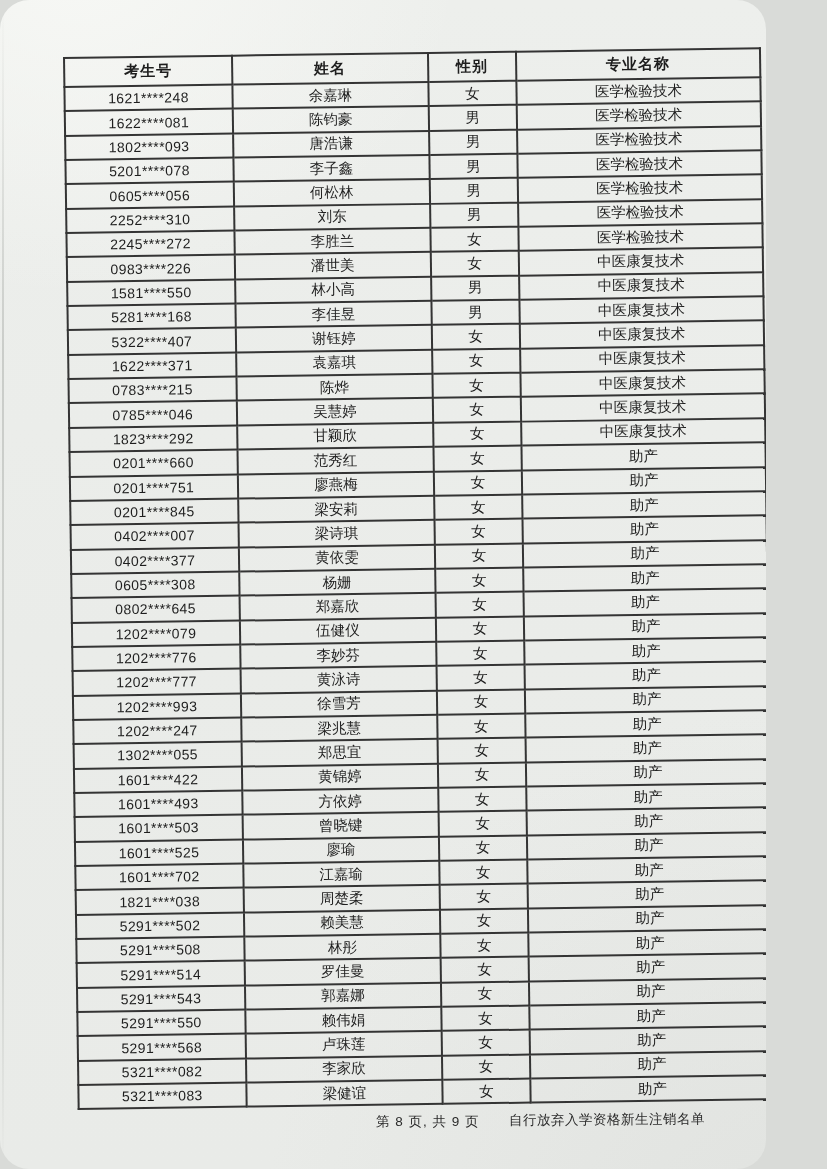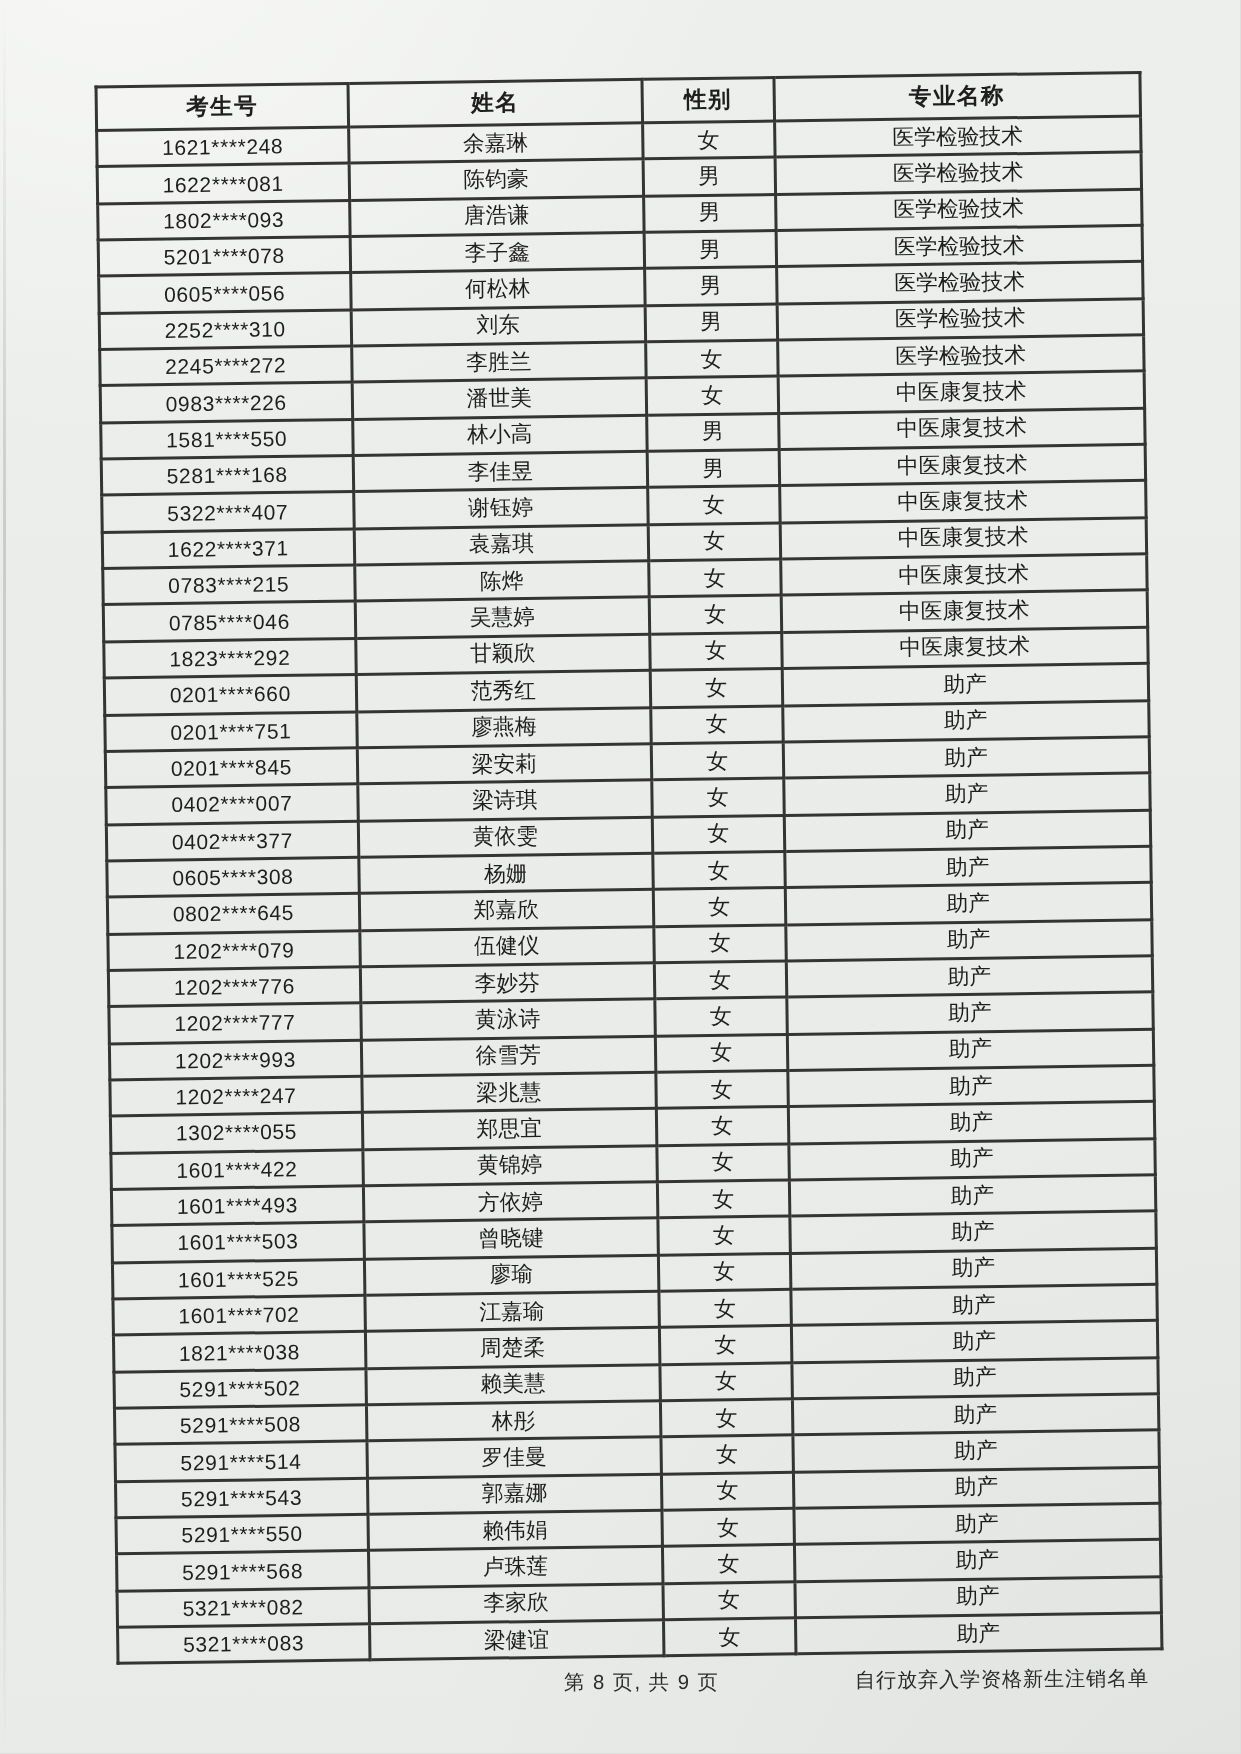--- a/index.html
+++ b/index.html
@@ -2,28 +2,29 @@
 <html><head>
 <meta charset="utf-8">
 <style>
   html, body {
     margin: 0;
     padding: 0;
     background: #d9dbd8;
   }
   .page {
     position: relative;
-    width: 827px;
+    width: 766px;
     height: 1169px;
     overflow: hidden;
     font-family: "Liberation Sans", "DejaVu Sans", sans-serif;
     background:
       radial-gradient(120% 70% at 10% -4%, #f7f8f5 0%, rgba(247,248,245,0) 42%),
       radial-gradient(130% 90% at 105% 110%, rgba(223,225,222,0.9) 0%, rgba(223,225,222,0) 55%),
       linear-gradient(180deg, #edefec 0%, #eaece9 55%, #e9ebe8 100%);
+    border-radius: 29px;
   }
   
   .page::before {
     content: "";
     position: absolute;
     left: 2px; top: 0;
     width: 2px; height: 100%;
     background: linear-gradient(180deg, rgba(180,183,179,0.0), rgba(175,178,174,0.55) 30%, rgba(175,178,174,0.45) 80%, rgba(180,183,179,0.0));
   }
   .table-wrap {

